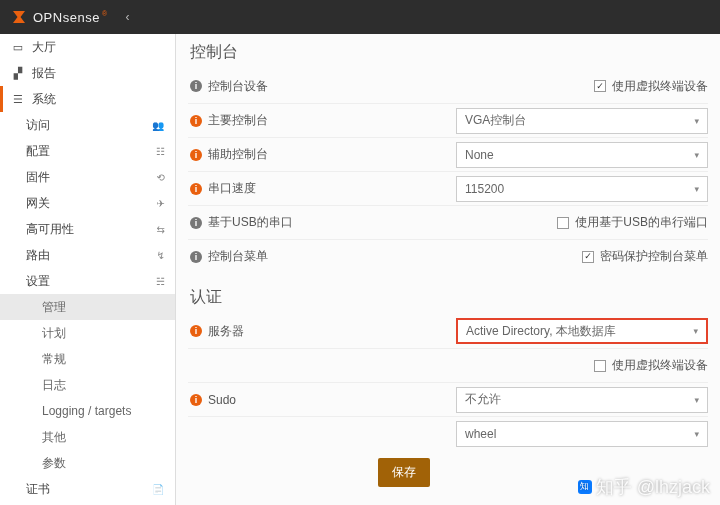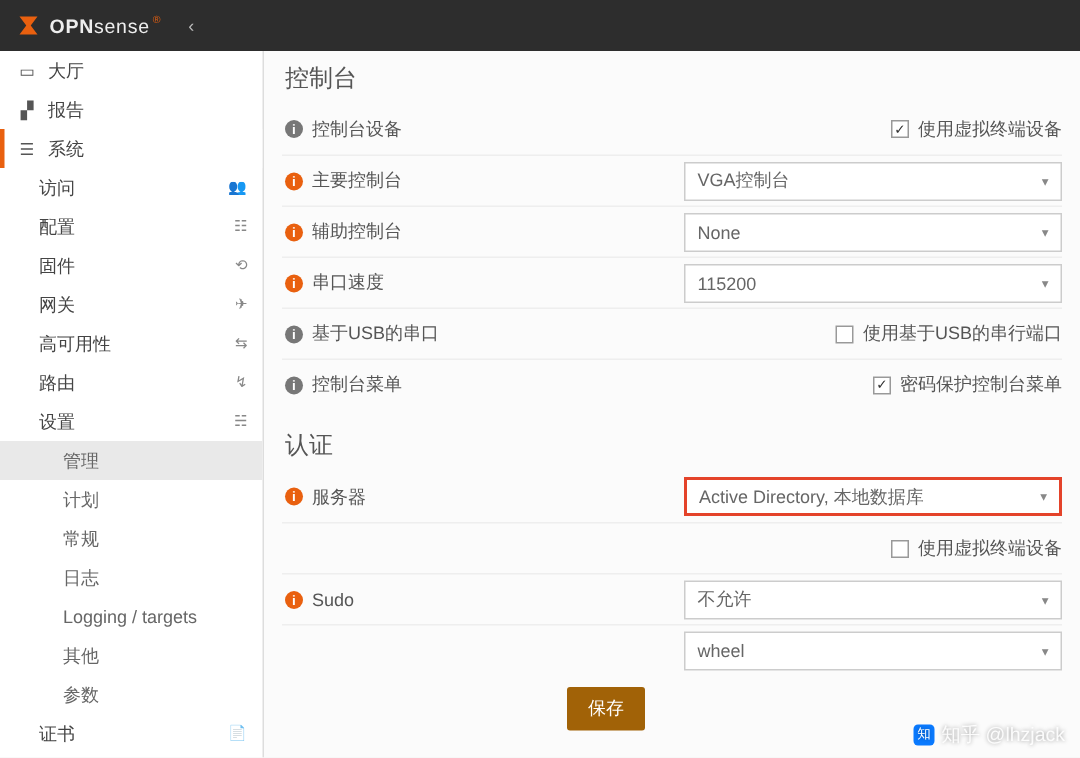--- a/index.html
+++ b/index.html
@@ -5,21 +5,21 @@
   * { box-sizing: border-box; margin: 0; padding: 0; font-family: "Segoe UI", Arial, sans-serif; }
   html, body { width: 720px; height: 505px; overflow: hidden; background: #f6f6f6; }
   .wrap { width: 720px; height: 505px; display: flex; flex-direction: column; filter: blur(0.5px); }
 
   
   .header { height: 34px; background: #2d2d2d; display: flex; align-items: center; padding: 0 10px; color: #ddd; }
   .logo { display: flex; align-items: center; gap: 5px; }
   .logo-mark { width: 18px; height: 18px; position: relative; }
   .logo-mark svg { width: 18px; height: 18px; }
   .logo-text { font-size: 13px; letter-spacing: 0.5px; font-weight: 300; color: #eee; }
-  .logo-text b { font-weight: 700; }
+  .logo-text b { font-weight: 400; }
   .logo-r { font-size: 7px; color: #e9600f; vertical-align: top; margin-left: 2px; }
   .hdr-caret { margin-left: 18px; color: #bbb; font-size: 12px; }
 
   
   .body { flex: 1; display: flex; min-height: 0; }
   .sidebar { width: 176px; background: #fff; border-right: 1px solid #ddd; overflow: hidden; font-size: 12px; color: #444; }
   .sbar-item { display: flex; align-items: center; height: 26px; padding: 0 10px 0 10px; cursor: pointer; }
   .sbar-item .ico { width: 16px; text-align: center; color: #555; font-size: 11px; }
   .sbar-item .lbl { flex: 1; padding-left: 6px; }
   .sbar-item .act { color: #888; font-size: 10px; }
@@ -41,21 +41,21 @@
   .rcontrol { flex: 1; display: flex; align-items: center; font-size: 12px; color: #555; justify-content: flex-end; }
   .chk { width: 12px; height: 12px; border: 1px solid #999; margin-right: 6px; display: inline-flex; align-items: center; justify-content: center; background: #fff; }
   .chk.checked::after { content: "✓"; font-size: 9px; color: #333; line-height: 1; }
   .select { width: 252px; height: 26px; border: 1px solid #ccc; background: #fff; display: flex; align-items: center; padding: 0 8px; justify-content: space-between; color: #666; }
   .select .caret { font-size: 9px; color: #888; }
   .select.hl { border: 2px solid #e4432a; }
   .spacer { height: 10px; }
   .btn-save { margin-top: 8px; margin-left: 190px; background: #a16207; color: #fff; border: none; padding: 6px 14px; font-size: 12px; border-radius: 2px; }
 
   
-  .wm { position: absolute; right: 10px; bottom: 6px; color: rgba(255,255,255,0.9); font-size: 13px; text-shadow: 0 0 3px rgba(0,0,0,0.4); display: flex; align-items: center; gap: 4px; }
+  .wm { position: absolute; right: 10px; bottom: 6px; color: rgba(255,255,255,0.9); font-size: 18px; text-shadow: 0 0 3px rgba(0,0,0,0.4); display: flex; align-items: center; gap: 4px; }
   .wm-logo { width: 14px; height: 14px; background: #0a7aff; border-radius: 3px; position: relative; }
   .wm-logo::after { content: "知"; position: absolute; color: #fff; font-size: 9px; left: 2px; top: 0; }
 </style>
 </head>
 <body>
 
 <div class="wrap">
   <div class="header">
     <div class="logo">
       <span class="logo-mark">

